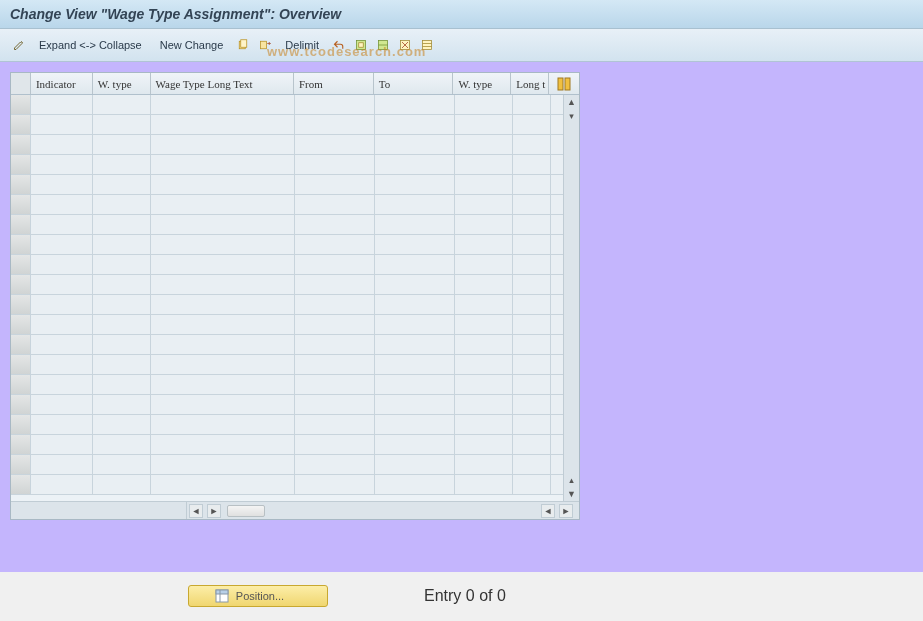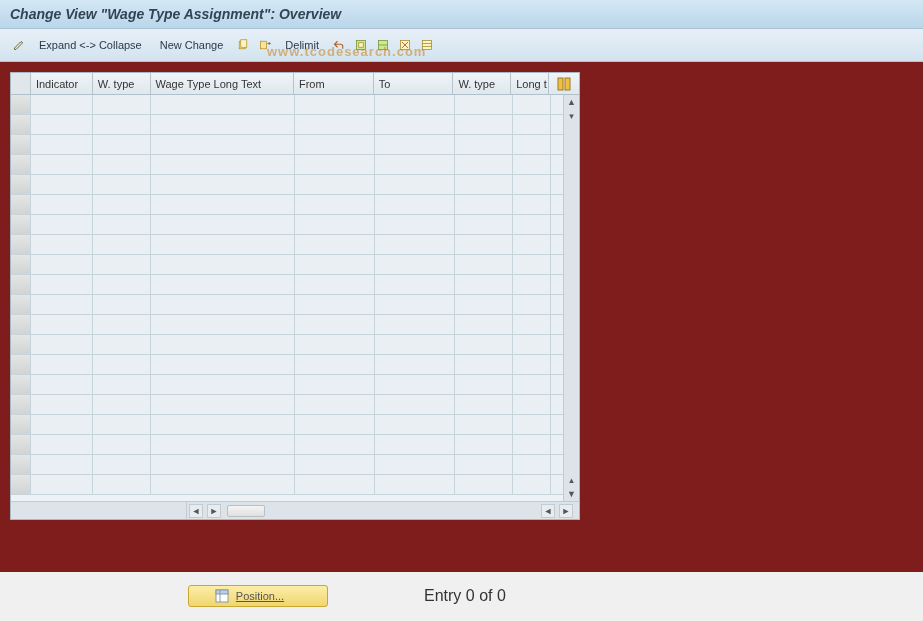--- a/index.html
+++ b/index.html
@@ -66,23 +66,24 @@
       color: rgba(200,130,30,0.55);
       font-weight: bold;
       letter-spacing: 1px;
       pointer-events: none;
       z-index: 5;
     }
 
     
     .main-area {
       padding: 10px;
-      background: #7f1d1d;
+      background: #c4b5fd;
       height: 510px;
       position: relative;
+      font-family: Liberation Serif, serif;
     }
     .table-wrap {
       border: 1px solid #a8b8c4;
       background: #ecf2f6;
       width: 570px;
       height: 448px;
       position: relative;
       display: flex;
       flex-direction: column;
     }
@@ -223,21 +224,20 @@
       height: 22px;
       background: linear-gradient(to bottom,#fceea8,#f0d670);
       border: 1px solid #c8a830;
       border-radius: 3px;
       padding: 0 22px 0 4px;
       cursor: pointer;
       gap: 6px;
       min-width: 140px;
       justify-content: center;
       color: #555;
-      text-decoration: underline;
     }
     .position-btn .picon {
       width: 16px; height: 16px;
       display:flex;align-items:center;justify-content:center;
     }
     .entry-status {
       font-size: 16px;
       color: #333;
     }
   </style>

